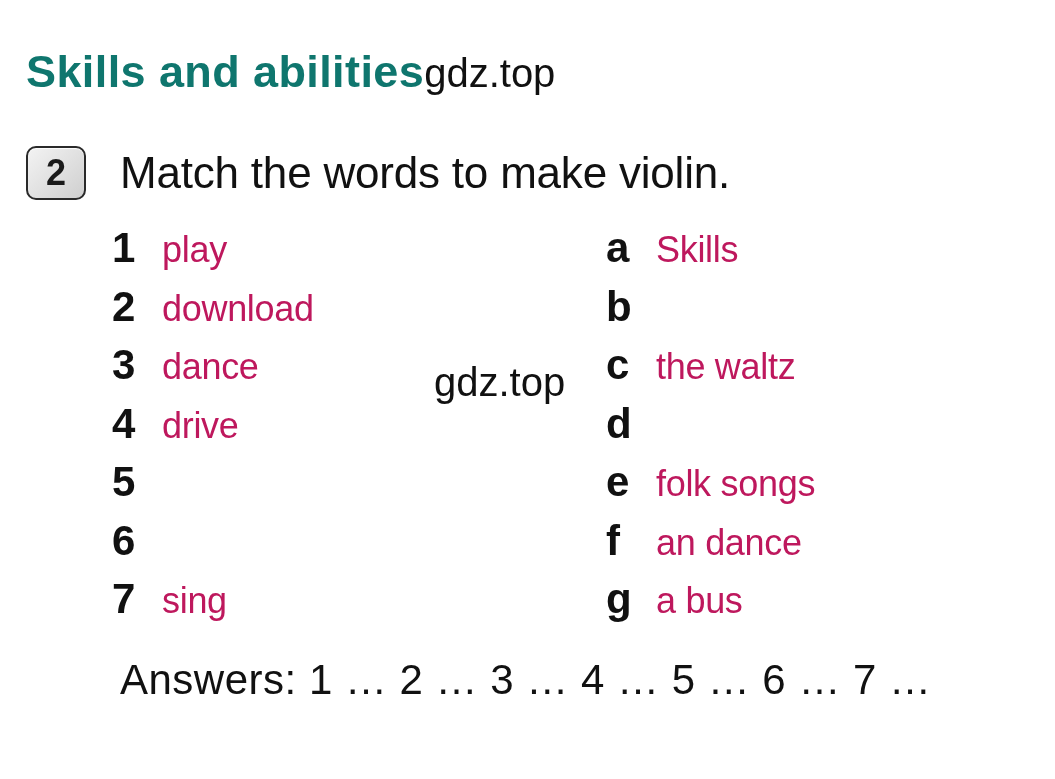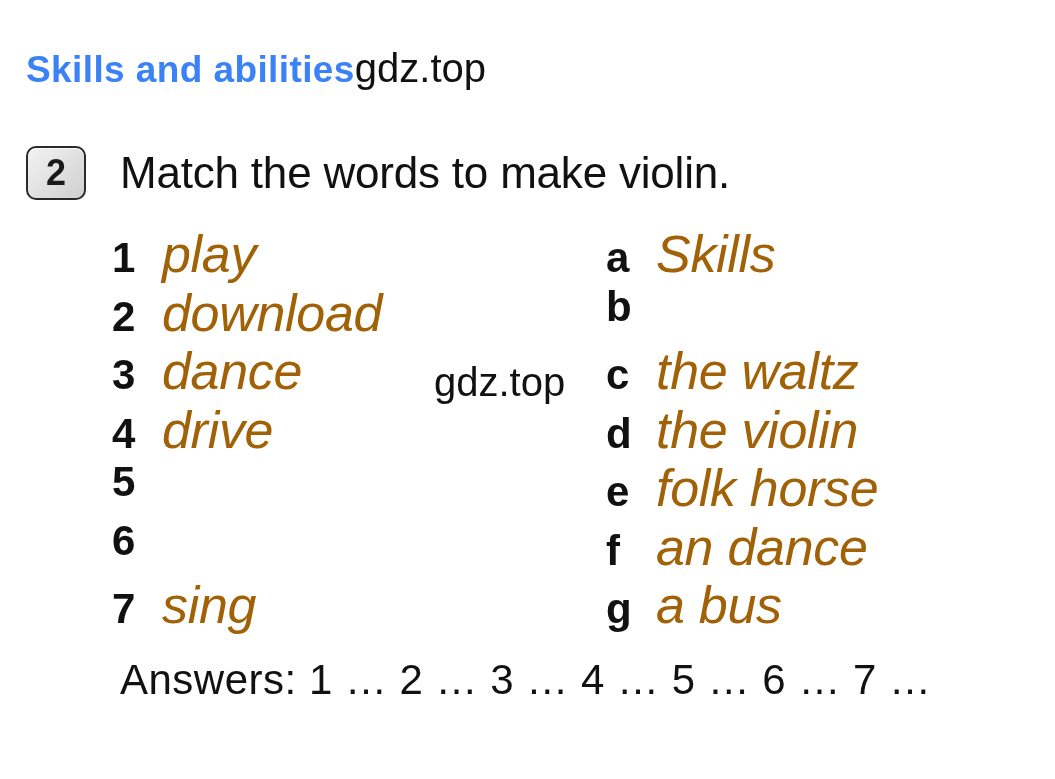--- a/index.html
+++ b/index.html
@@ -20,24 +20,24 @@
   
   .page-title {
     position: absolute;
     left: 26px;
     top: 46px;
     display: flex;
     align-items: baseline;
     white-space: nowrap;
   }
   .page-title .title-text {
-    font-size: 37px;
+    font-size: 45px;
     font-weight: bold;
     letter-spacing: 0.4px;
-    color: #3b82f6;
+    color: #0f766e;
   }
   .page-title .title-watermark {
     font-size: 40px;
     font-weight: normal;
     color: #111111;
     letter-spacing: 0px;
   }
 
   
   .exercise-header {
@@ -96,25 +96,24 @@
     white-space: nowrap;
   }
   .match-key {
     font-size: 42px;
     font-weight: bold;
     color: #111111;
     width: 50px;
     flex: 0 0 50px;
   }
   .match-value {
-    font-size: 52px;
-    font-weight: normal;
-    color: #a16207;
+    font-size: 36px;
+    font-weight: normal;
+    color: #be185d;
     letter-spacing: -0.3px;
-    font-style: italic;
   }
 
   
   .center-watermark {
     position: absolute;
     left: 434px;
     top: 360px;
     font-size: 40px;
     font-weight: normal;
     color: #111111;
@@ -186,25 +185,24 @@
     </div>
     <div class="match-row">
       <span class="match-key">b</span>
     </div>
     <div class="match-row">
       <span class="match-key">c</span>
       <span class="match-value">the waltz</span>
     </div>
     <div class="match-row">
       <span class="match-key">d</span>
-      <span class="match-value">the violin</span>
     </div>
     <div class="match-row">
       <span class="match-key">e</span>
-      <span class="match-value">folk horse</span>
+      <span class="match-value">folk songs</span>
     </div>
     <div class="match-row">
       <span class="match-key">f</span>
       <span class="match-value">an dance</span>
     </div>
     <div class="match-row">
       <span class="match-key">g</span>
       <span class="match-value">a bus</span>
     </div>
   </div>

